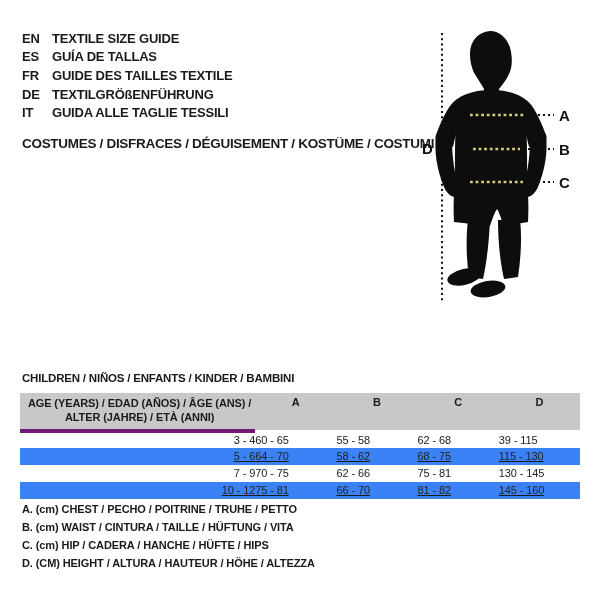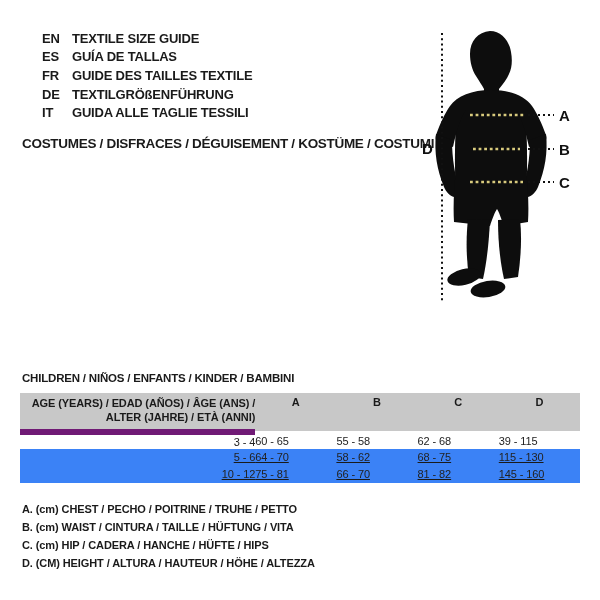--- a/index.html
+++ b/index.html
@@ -3,37 +3,37 @@
 <meta charset="utf-8">
 <style>
   * { margin: 0; padding: 0; box-sizing: border-box; }
   html, body { width: 600px; height: 600px; background: #ffffff; }
   body { font-family: "Liberation Sans", "DejaVu Sans", sans-serif; color: #1a1a1a; position: relative; overflow: hidden; }
 
   .page { position: absolute; inset: 0; width: 600px; height: 600px; background: #fff; }
 
   
   .lang-block { position: absolute; left: 22px; top: 29px; }
-  .lang-row { display: flex; height: 18.6px; align-items: center; font-size: 13px; font-weight: 700; letter-spacing: -0.2px; white-space: nowrap; margin-left: 20px; }
+  .lang-row { display: flex; height: 18.6px; align-items: center; font-size: 13px; font-weight: 700; letter-spacing: -0.2px; white-space: nowrap; }
   .lang-code { width: 30px; flex: 0 0 30px; }
 
   .costumes-line { position: absolute; left: 22px; top: 136px; font-size: 13.5px; font-weight: 700; letter-spacing: -0.3px; white-space: nowrap; }
 
   
   .figure-wrap { position: absolute; left: 400px; top: 0; width: 200px; height: 305px; }
 
   
   .table-title { position: absolute; left: 22px; top: 372px; font-size: 11.5px; font-weight: 600; letter-spacing: -0.2px; white-space: nowrap; }
 
   table.size-table { position: absolute; left: 20px; top: 393px; width: 560px; border-collapse: collapse; table-layout: fixed; font-size: 11px; letter-spacing: -0.1px; }
   table.size-table col.c-age { width: 42%; }
   table.size-table col.c-val { width: 14.5%; }
   table.size-table thead tr { background: #c8c8c8; }
   table.size-table th { font-weight: 600; text-align: center; vertical-align: top; padding: 3px 0 4px 0; font-size: 11px; }
-  table.size-table th.age-head { text-align: right; padding-left: 4px; line-height: 1.3; border-bottom: 6px solid #701a75; }
+  table.size-table th.age-head { text-align: center; padding-left: 4px; line-height: 1.3; border-bottom: 4px solid #701a75; }
   table.size-table thead th { border-bottom: 2px solid #ffffff; }
   table.size-table td { height: 17px; text-align: left; font-weight: 400; color: #222; padding: 0; }
   table.size-table td.age-cell { text-align: right; padding-left: 4px; }
   table.size-table tr.stripe { background: #3b82f6; text-decoration: underline; }
 
   
   .legend-block { position: absolute; left: 22px; top: 500px; }
   .legend-line { height: 18px; font-size: 11px; font-weight: 600; letter-spacing: -0.1px; white-space: nowrap; display: flex; align-items: center; }
 </style>
 </head>
@@ -143,20 +143,27 @@
         <td>62 - 68</td>
         <td>39 - 115</td>
       </tr>
       <tr class="stripe">
         <td class="age-cell">5 - 6</td>
         <td>64 - 70</td>
         <td>58 - 62</td>
         <td>68 - 75</td>
         <td>115 - 130</td>
       </tr>
+      <tr>
+        <td class="age-cell">7 - 9</td>
+        <td>70 - 75</td>
+        <td>62 - 66</td>
+        <td>75 - 81</td>
+        <td>130 - 145</td>
+      </tr>
       <tr class="stripe">
         <td class="age-cell">10 - 12</td>
         <td>75 - 81</td>
         <td>66 - 70</td>
         <td>81 - 82</td>
         <td>145 - 160</td>
       </tr>
     </tbody>
   </table>
 

